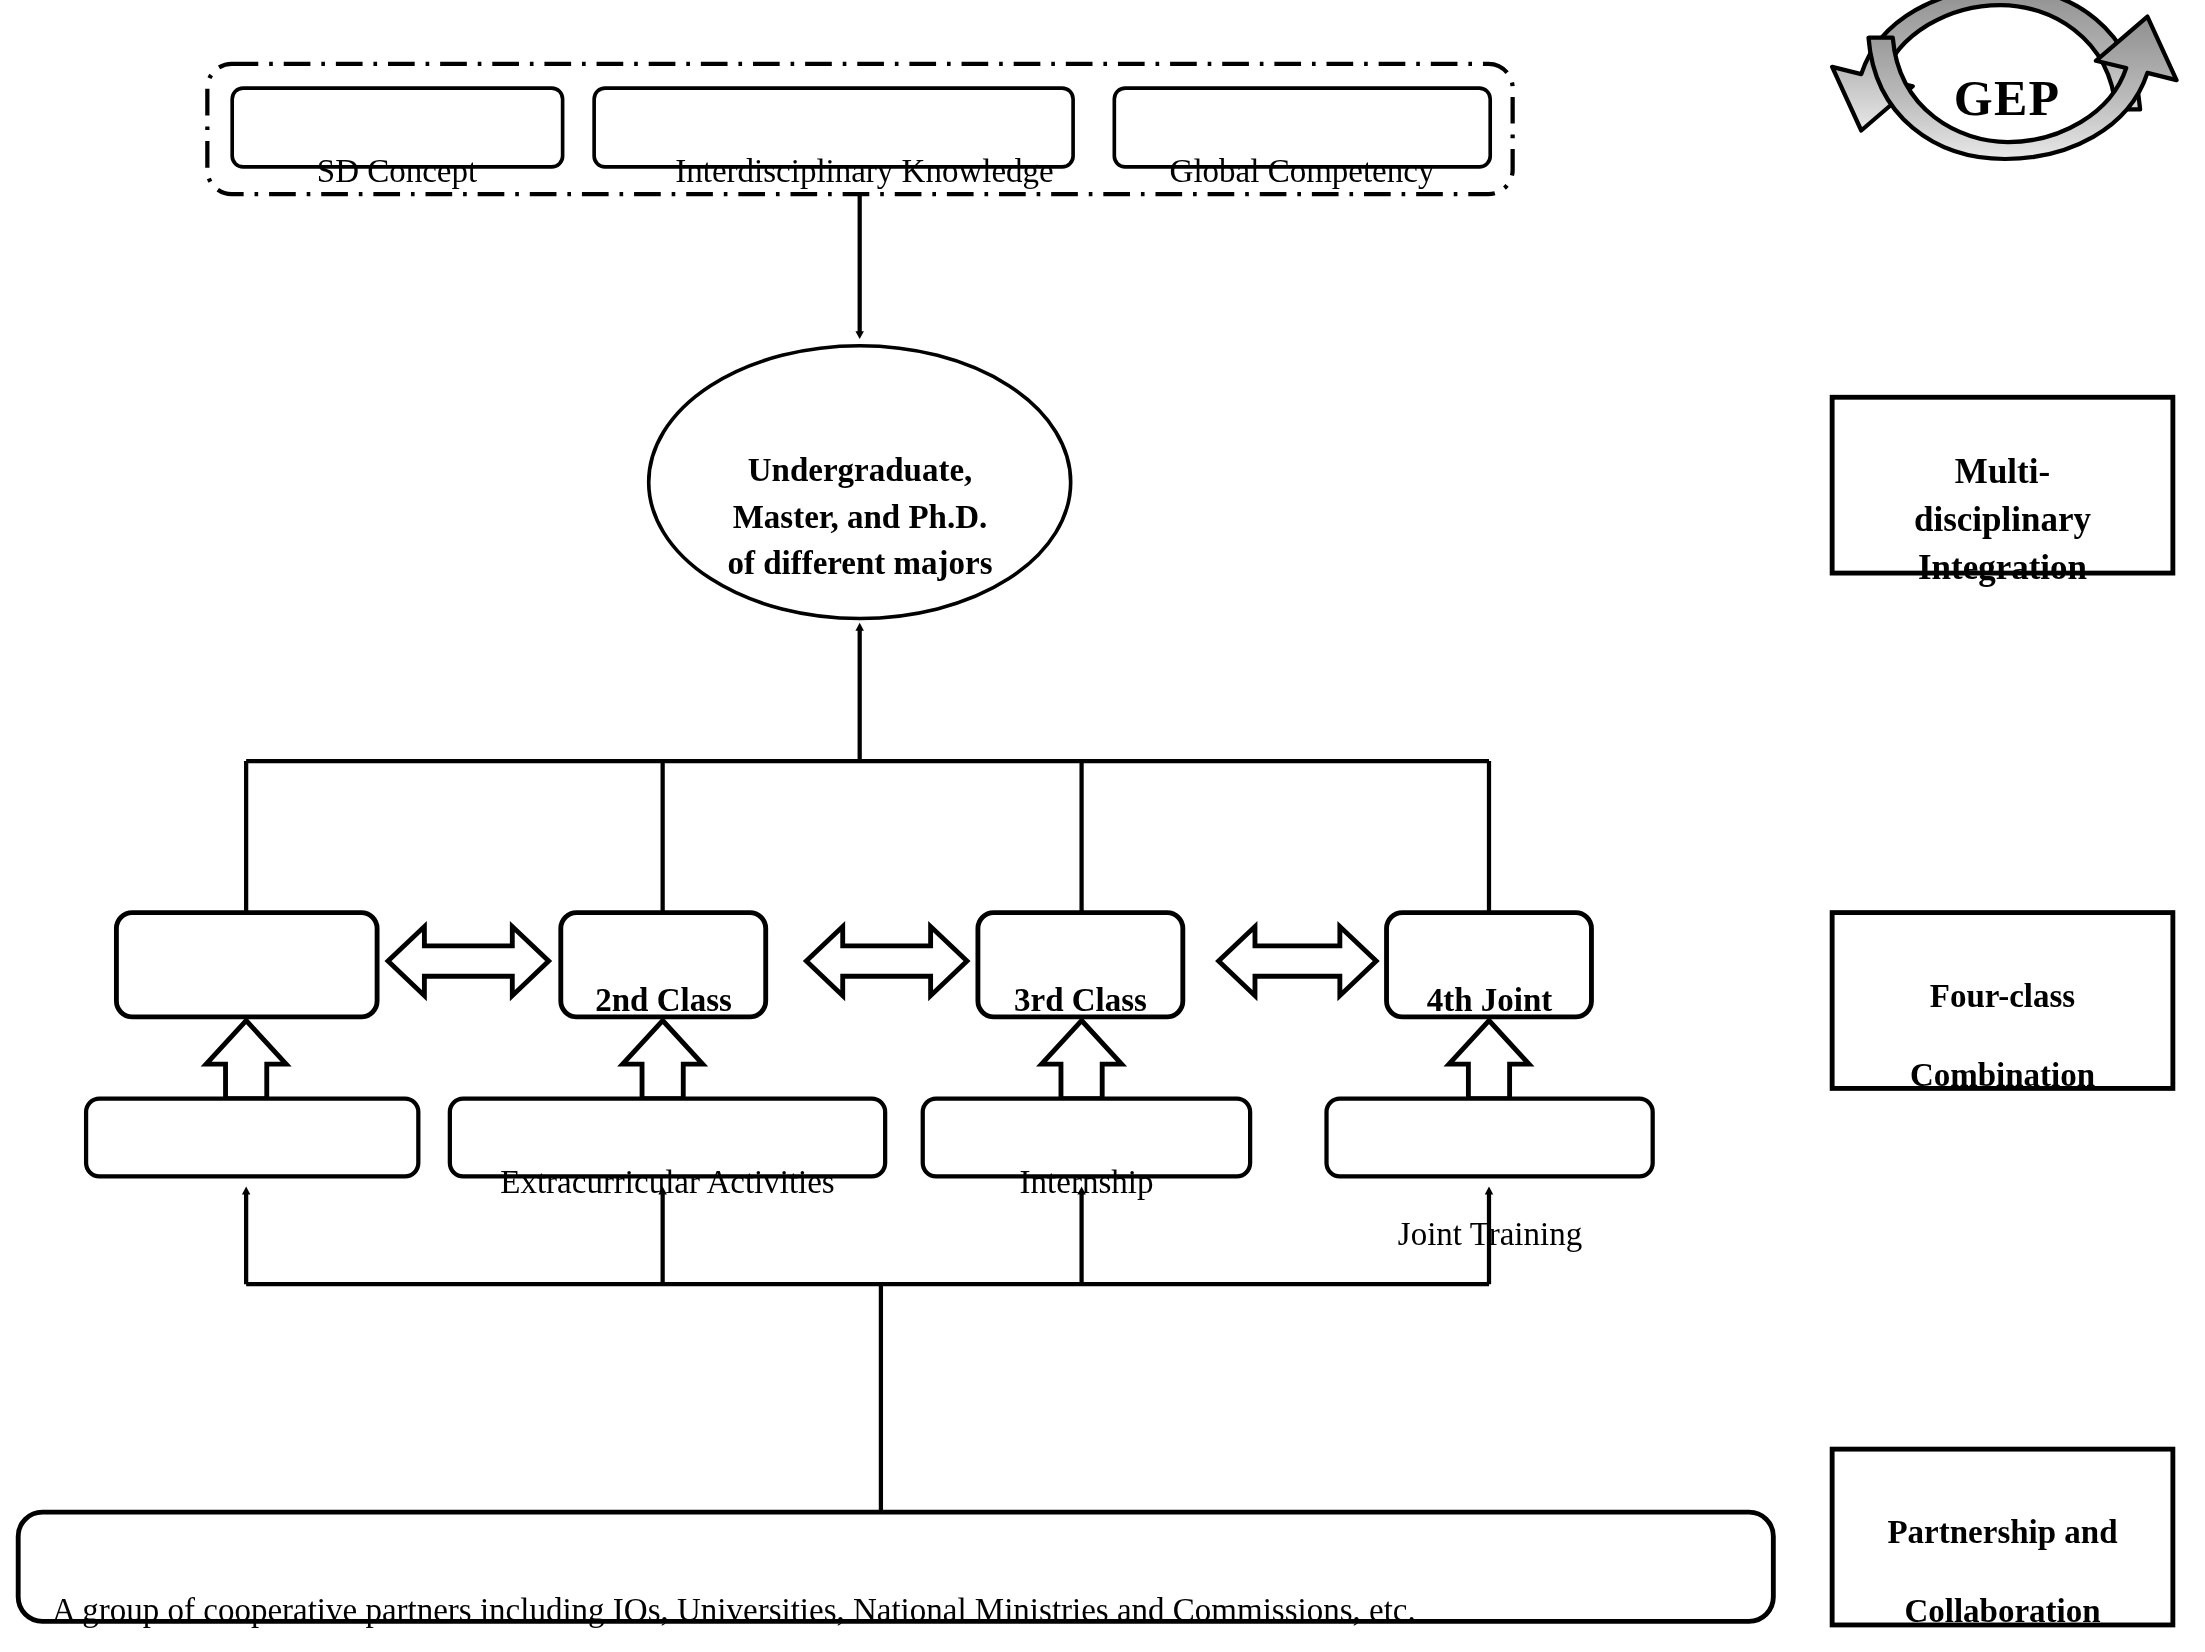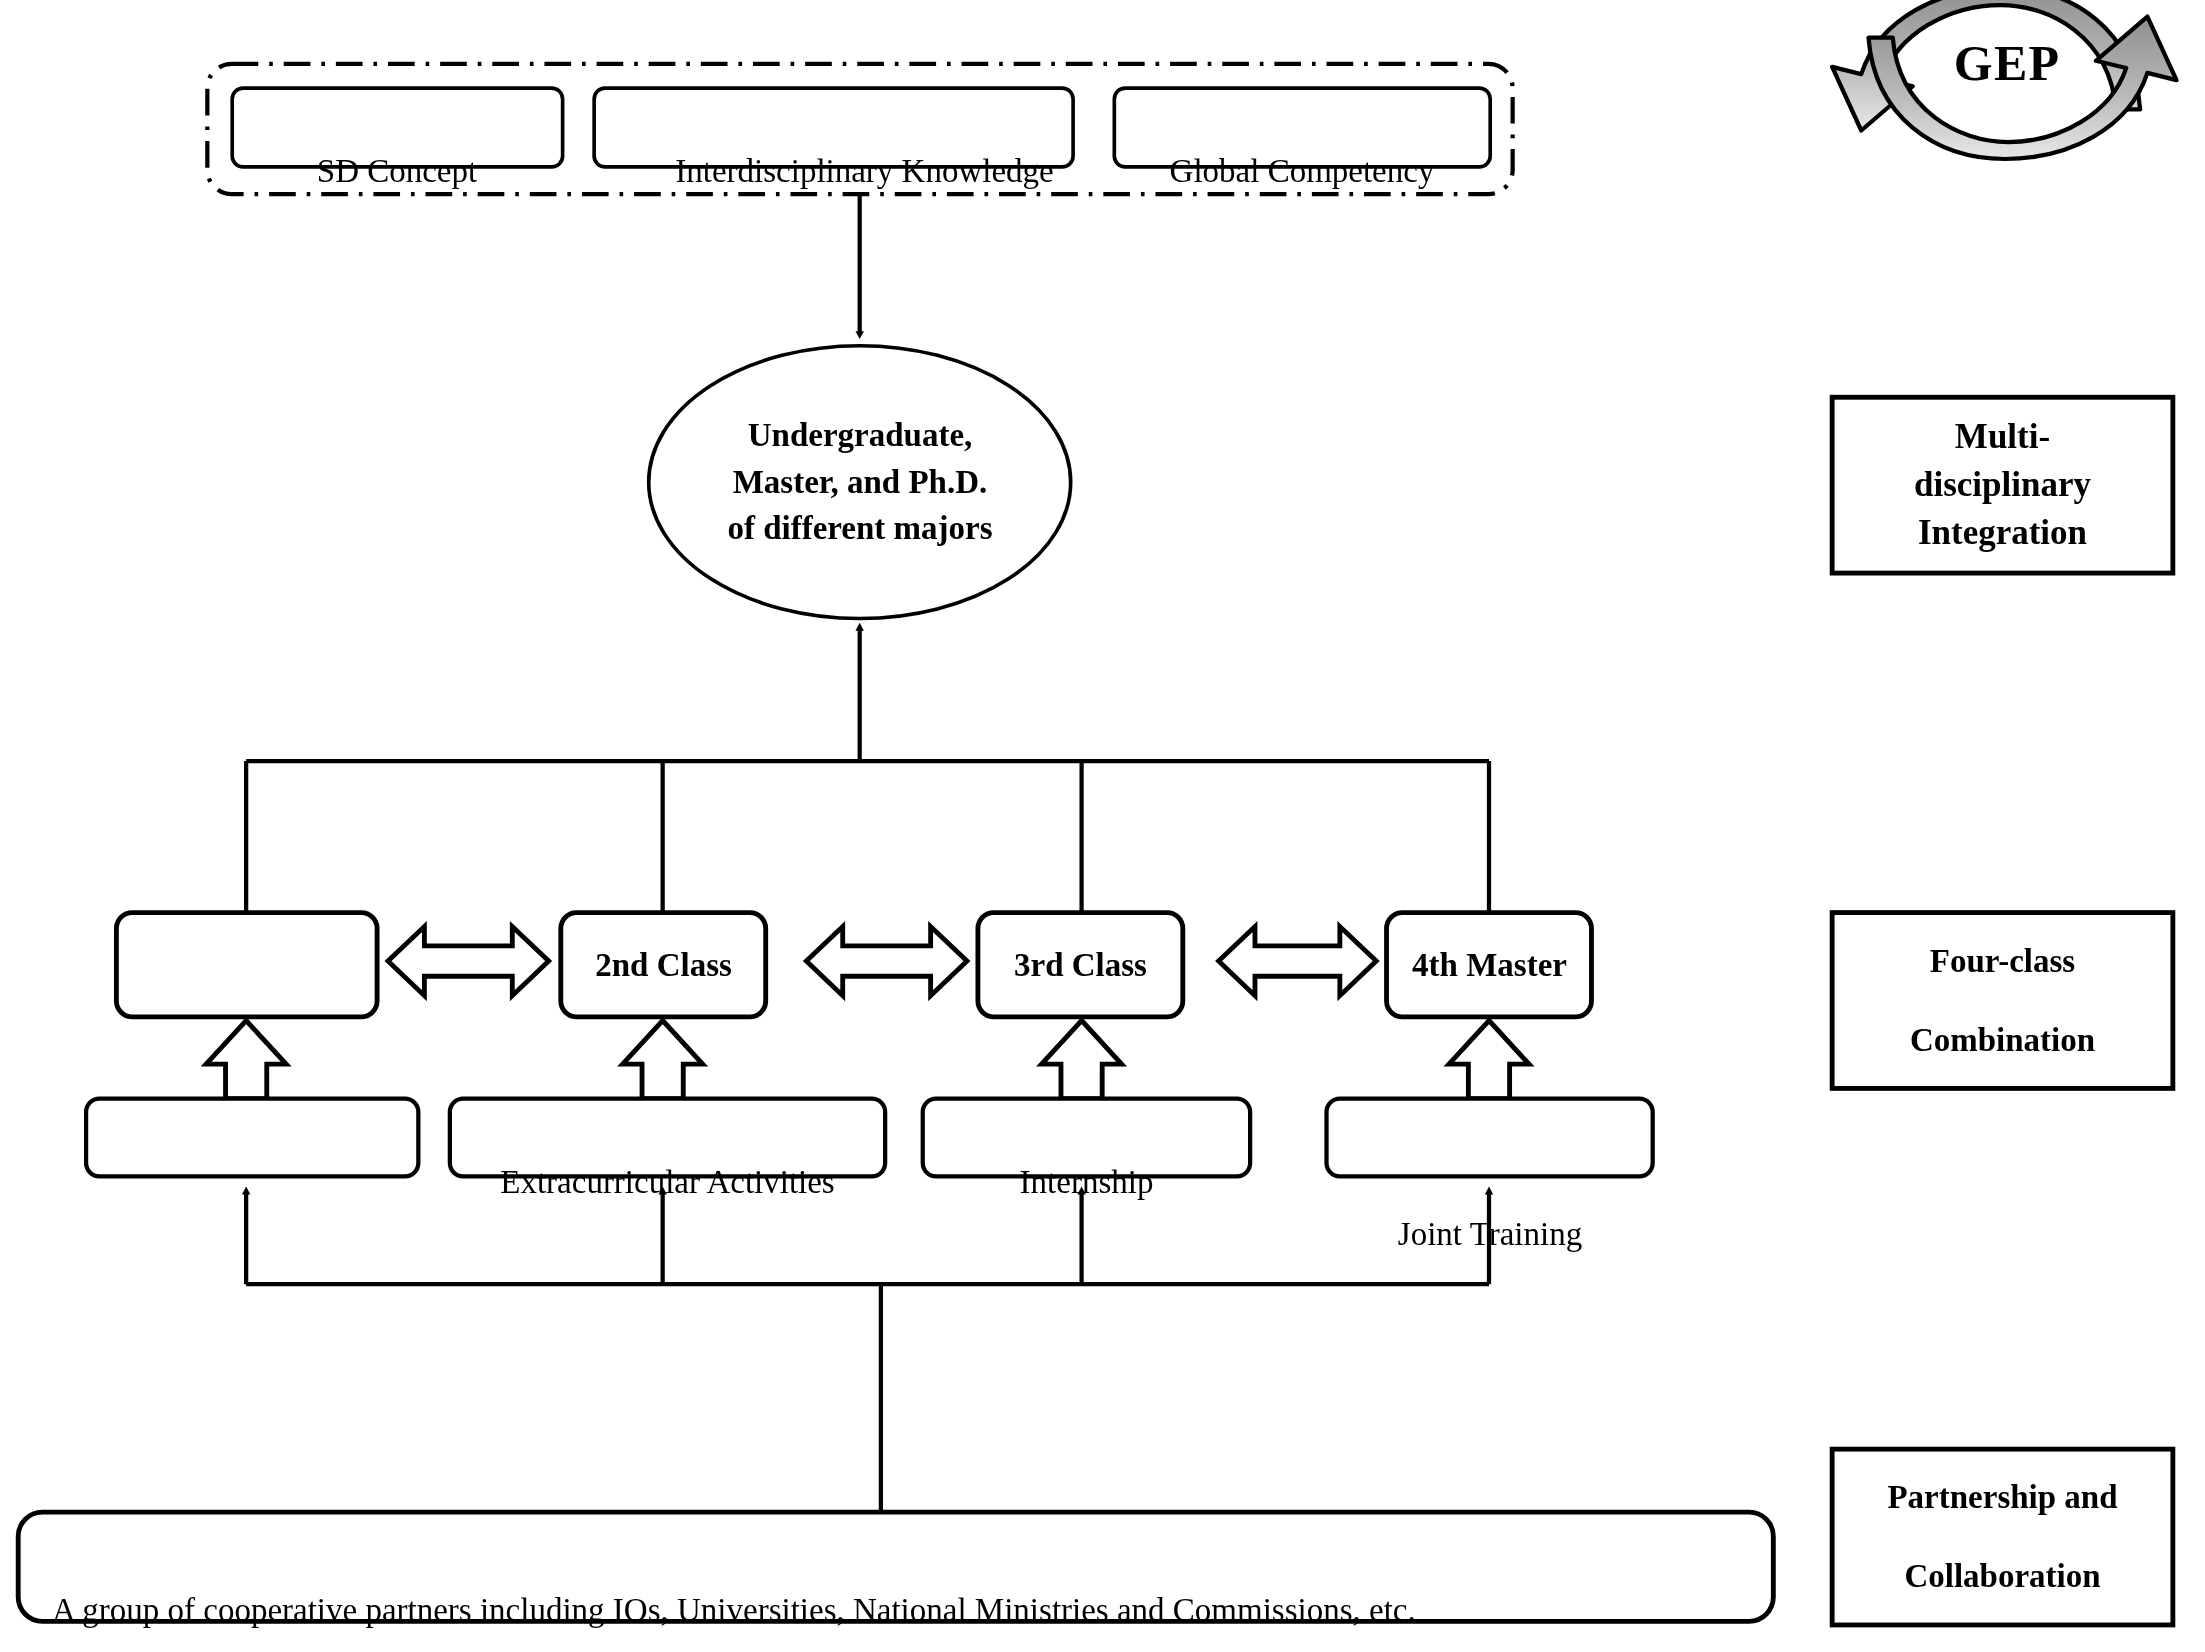--- a/index.html
+++ b/index.html
@@ -5,21 +5,21 @@
   html,body{margin:0;padding:0;background:#ffffff;}
   body{width:2205px;height:1653px;position:relative;overflow:hidden;
        font-family:"Liberation Serif","DejaVu Serif",serif;color:#000;}
   #stage{position:absolute;left:0;top:0;width:2205px;height:1653px;}
   svg.layer{position:absolute;left:0;top:0;width:2205px;height:1653px;overflow:visible;}
 
   
   .lbl{position:absolute;display:flex;align-items:center;justify-content:center;
        text-align:center;line-height:1.18;white-space:pre-line;}
   .t-reg{font-weight:400;margin-top:44px;}
-  .t-bold{font-weight:700;}
+  .t-bold{font-weight:700;margin-top:35px;}
 </style>
 </head>
 <body>
 
 <div id="stage">
 
   <svg class="layer" viewBox="0 0 3637 2726">
     <defs>
       <marker id="solidhead" markerWidth="16" markerHeight="16" refX="2" refY="8" orient="auto" markerUnits="userSpaceOnUse">
         <path d="M0,1 L0,15 L13,8 z" fill="#000"></path>
@@ -109,21 +109,21 @@
   <div class="lbl t-reg" style="left:232px;top:88px;width:330px;height:79px;font-size:33px;">SD Concept</div>
   <div class="lbl t-reg" style="left:594px;top:88px;width:479px;height:79px;font-size:33px;padding-left:31px;">Interdisciplinary Knowledge</div>
   <div class="lbl t-reg" style="left:1114px;top:88px;width:376px;height:79px;font-size:33px;">Global Competency</div>
 
   <div class="lbl t-bold" style="left:661px;top:397px;width:398px;height:170px;font-size:33px;line-height:1.42;">Undergraduate,
 Master, and Ph.D.
 of different majors</div>
 
   <div class="lbl t-bold" style="left:561px;top:913px;width:205px;height:104px;font-size:33px;">2nd Class</div>
   <div class="lbl t-bold" style="left:978px;top:913px;width:205px;height:104px;font-size:33px;">3rd Class</div>
-  <div class="lbl t-bold" style="left:1387px;top:913px;width:205px;height:104px;font-size:33px;">4th Master</div>
+  <div class="lbl t-bold" style="left:1387px;top:913px;width:205px;height:104px;font-size:33px;">4th Joint</div>
 
   <div class="lbl t-reg" style="left:450px;top:1099px;width:435px;height:78px;font-size:33px;">Extracurricular Activities</div>
   <div class="lbl t-reg" style="left:923px;top:1099px;width:327px;height:78px;font-size:33px;">Internship</div>
   <div class="lbl t-reg" style="left:1327px;top:1151px;width:326px;height:78px;font-size:33px;">Joint Training</div>
 
   <div class="lbl t-reg" style="left:52px;top:1512px;width:1692px;height:109px;font-size:33px;justify-content:flex-start;">A group of cooperative partners including IOs, Universities,  National Ministries  and Commissions, etc.</div>
 
   <div class="lbl t-bold" style="left:1832px;top:397px;width:341px;height:176px;font-size:35px;line-height:1.38;">Multi-
 disciplinary
 Integration</div>

